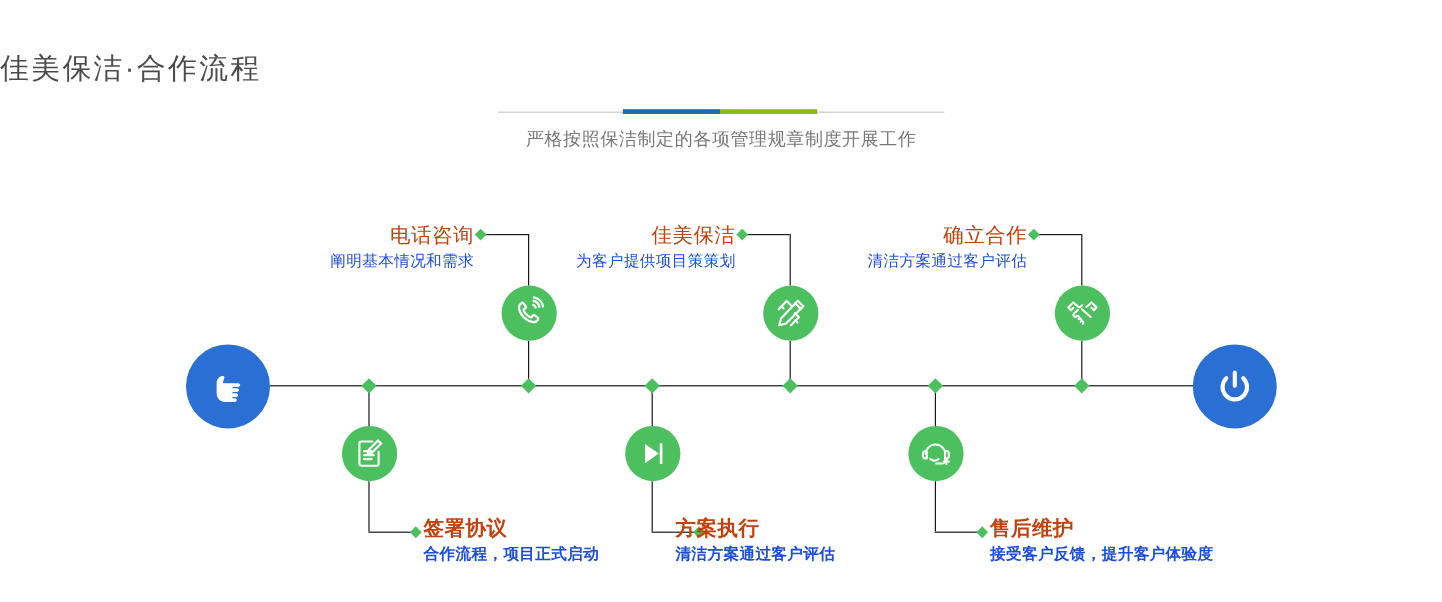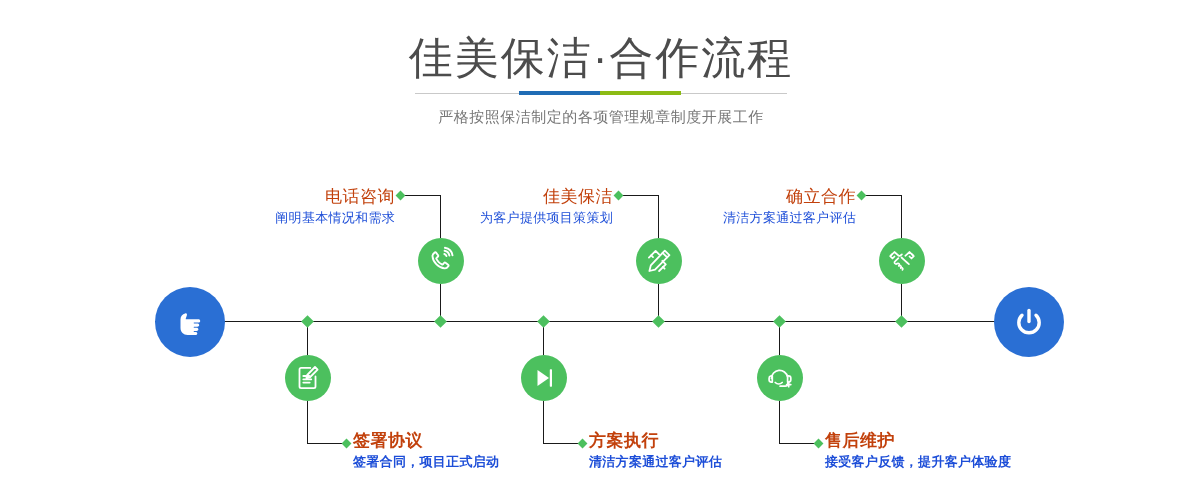--- a/index.html
+++ b/index.html
@@ -24,22 +24,22 @@
     left: 0;
     top: 0;
     width: 1202px;
     text-align: center;
   }
   .title {
     position: absolute;
     left: 0;
     top: 36px;
     width: 1202px;
-    text-align: center;
-    font-size: 44px;
+    text-align: left;
+    font-size: 24px;
     line-height: 44px;
     letter-spacing: 2px;
     color: #4c4c4c;
     font-weight: normal;
     white-space: nowrap;
   }
   .divider {
     position: absolute;
     left: 415px;
     top: 93px;
@@ -234,21 +234,21 @@
       </svg>
     </span>
   </div>
   <div class="stem" style="left:307px; top:321px; height:34px;"></div>
   <div class="stem" style="left:307px; top:401px; height:42px;"></div>
   <div class="elbow-h" style="left:307px; top:443px; width:39px;"></div>
   <div class="diamond-sm" style="left:343px; top:440px;"></div>
   <div class="diamond" style="left:303px; top:317px;"></div>
   <div class="label-block align-left" style="left:353px; top:430px; width:230px;">
     <div class="lbl-title">签署协议</div>
-    <div class="lbl-desc">签署合同，项目正式启动</div>
+    <div class="lbl-desc">合作流程，项目正式启动</div>
   </div>
 
   <div class="node-icon" style="left:636px; top:238px;">
     <span>
       <svg width="28" height="28" viewBox="0 0 28 28">
         <g fill="none" stroke="#ffffff" stroke-width="1.8" stroke-linecap="round" stroke-linejoin="round">
           <path d="M19.8 3.6 24.4 8.2 10.0 22.6 4.4 24.0 5.8 18.4z"></path>
           <path d="M17.6 5.8 22.2 10.4"></path>
           <path d="M3.9 10.6 10.6 3.9 14.1 7.4"></path>
           <path d="M6.2 8.3 8.0 10.1"></path>
@@ -276,21 +276,21 @@
           <rect x="18.8" y="4.3" width="2.2" height="17.4" rx="0.6"></rect>
         </g>
       </svg>
     </span>
   </div>
   <div class="stem" style="left:543px; top:321px; height:34px;"></div>
   <div class="stem" style="left:543px; top:401px; height:42px;"></div>
   <div class="elbow-h" style="left:543px; top:443px; width:39px;"></div>
   <div class="diamond-sm" style="left:579px; top:440px;"></div>
   <div class="diamond" style="left:539px; top:317px;"></div>
-  <div class="label-block align-left" style="left:589px; top:430px; width:230px;">
+  <div class="label-block align-left" style="left:563px; top:430px; width:230px;">
     <div class="lbl-title">方案执行</div>
     <div class="lbl-desc">清洁方案通过客户评估</div>
   </div>
 
   <div class="node-icon" style="left:879px; top:238px;">
     <span>
       <svg width="28" height="28" viewBox="0 0 28 28">
         <g fill="none" stroke="#ffffff" stroke-width="1.7" stroke-linecap="round" stroke-linejoin="round">
           <path d="M10.4 11.2 7.0 14.3c-0.7 0.6-0.7 1.6-0.1 2.2 0.6 0.6 1.5 0.6 2.1 0.1"></path>
           <path d="M9.0 16.6c0.6-0.5 1.5-0.5 2.0 0.1 0.6 0.6 0.5 1.5-0.1 2.1"></path>

